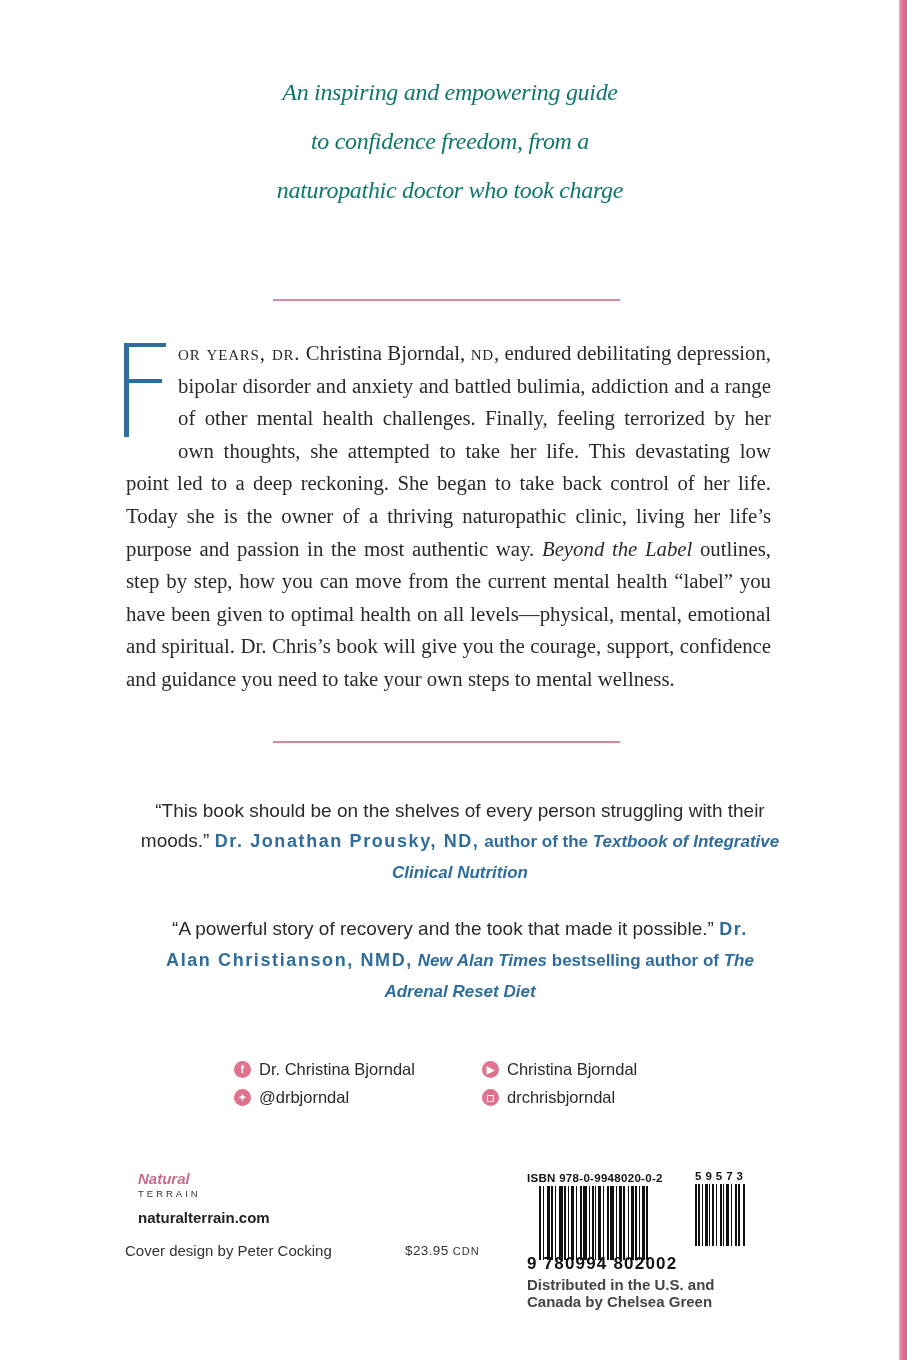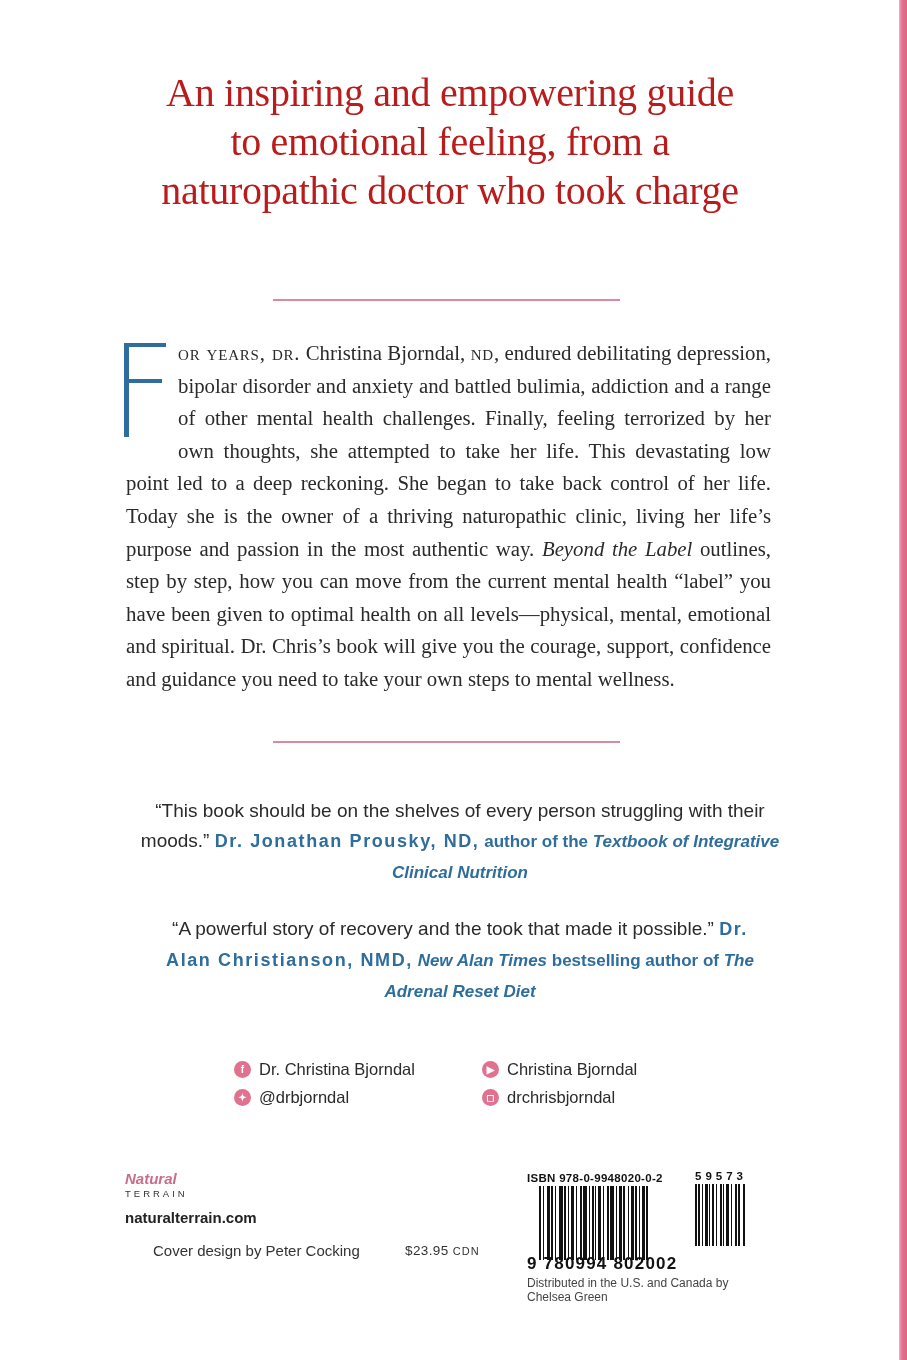--- a/index.html
+++ b/index.html
@@ -7,22 +7,23 @@
       width: 907px; height: 1360px; position: relative; overflow: hidden;
       background: #ffffff; color: #2b2b2b;
       font-family: "Liberation Serif", serif;
     }
     .spine {
       position: absolute; right: 0; top: 0; width: 8px; height: 1360px;
       background: linear-gradient(90deg, #f3aabf 0%, #e4708f 40%, #dd6384 100%);
     }
     .headline {
       position: absolute; left: 100px; top: 68px; width: 700px;
-      text-align: center; font-size: 40px; line-height: 49px; color: #b91c1c;
+      text-align: center; font-size: 24px; line-height: 49px; color: #0f766e;
       letter-spacing: -0.3px;
+      font-style: italic;
     }
     .divider {
       position: absolute; left: 273px; width: 347px; height: 2px; background: #d98a9e;
     }
     .body-text {
       position: absolute; left: 126px; top: 337px; width: 645px;
       font-size: 20.8px; line-height: 32.6px; color: #2a2a2a;
       text-align: justify;
     }
     .dropcap {
@@ -45,56 +46,56 @@
       font-size: 16.5px; color: #2a2a2a;
     }
     .social-row { display: flex; align-items: center; height: 28px; }
     .s-icon {
       width: 17px; height: 17px; border-radius: 50%; background: #e0728f;
       color: #fff; font-size: 10px; font-weight: bold; display: flex;
       align-items: center; justify-content: center; margin-right: 8px;
       font-family: "Liberation Sans", sans-serif;
     }
     .publisher {
-      position: absolute; left: 125px; top: 1170px; font-family: "Liberation Sans", sans-serif;
+      position: absolute; left: 138px; top: 1170px; font-family: "Liberation Sans", sans-serif;
     }
     .pub-natural { color: #c76f8a; font-style: italic; font-weight: bold; font-size: 15px; line-height: 17px; }
     .pub-terrain { color: #333; font-size: 9.5px; letter-spacing: 3px; line-height: 14px; }
     .pub-url { color: #222; font-weight: bold; font-size: 15px; margin-top: 8px; }
     .credits {
       position: absolute; left: 125px; top: 1240px; width: 380px;
       font-family: "Liberation Sans", sans-serif; font-size: 15px; color: #333; line-height: 22px;
     }
-    .credits .row { display: flex; justify-content: space-between; margin-left: 28px; }
+    .credits .row { display: flex; justify-content: space-between; }
     .price { width: 100px; font-size: 13.5px; letter-spacing: 0.4px; }
     .price .cur { font-size: 11px; letter-spacing: 1px; }
     .barcode-area { position: absolute; left: 527px; top: 1172px; width: 245px; }
     .isbn { font-family: "Liberation Sans", sans-serif; font-weight: bold; font-size: 11.5px; color: #111; letter-spacing: 0.3px; }
     .bars-wrap { display: flex; align-items: flex-start; }
     .main-bars { position: relative; width: 158px; height: 86px; }
     .bars { display: flex; height: 74px; align-items: stretch; margin-left: 12px; margin-top: 2px; }
     .bars span { display: block; background: #111; }
     .bars span.g { background: transparent; }
     .ean-digits {
       position: absolute; left: 0; bottom: -4px; font-family: "Liberation Sans", sans-serif;
       font-size: 17px; font-weight: bold; color: #111; letter-spacing: 1.2px; background: transparent;
     }
     .add-bars { margin-left: 10px; margin-top: -14px; }
     .add-digits { font-family: "Liberation Sans", sans-serif; font-weight: bold; font-size: 11.5px; letter-spacing: 4px; text-align: center; color: #111; }
     .add-bars .bars { height: 62px; margin-left: 0; }
-    .distributed { font-family: "Liberation Sans", sans-serif; font-size: 12px; color: #444; margin-top: 6px; }
+    .distributed { font-family: "Liberation Sans", sans-serif; font-size: 15px; color: #444; margin-top: 6px; font-weight: bold; }
   </style>
 </head>
 <body>
 
 <div class="spine"></div>
 
 <div class="headline">
   <div>An inspiring and empowering guide</div>
-  <div>to emotional feeling, from a</div>
+  <div>to confidence freedom, from a</div>
   <div>naturopathic doctor who took charge</div>
 </div>
 
 <div class="divider" style="top:299px;"></div>
 
 <div class="body-text">
   <div class="dropcap">
     <div class="v"></div>
       <div class="h1"></div>
       <div class="h2"></div>

